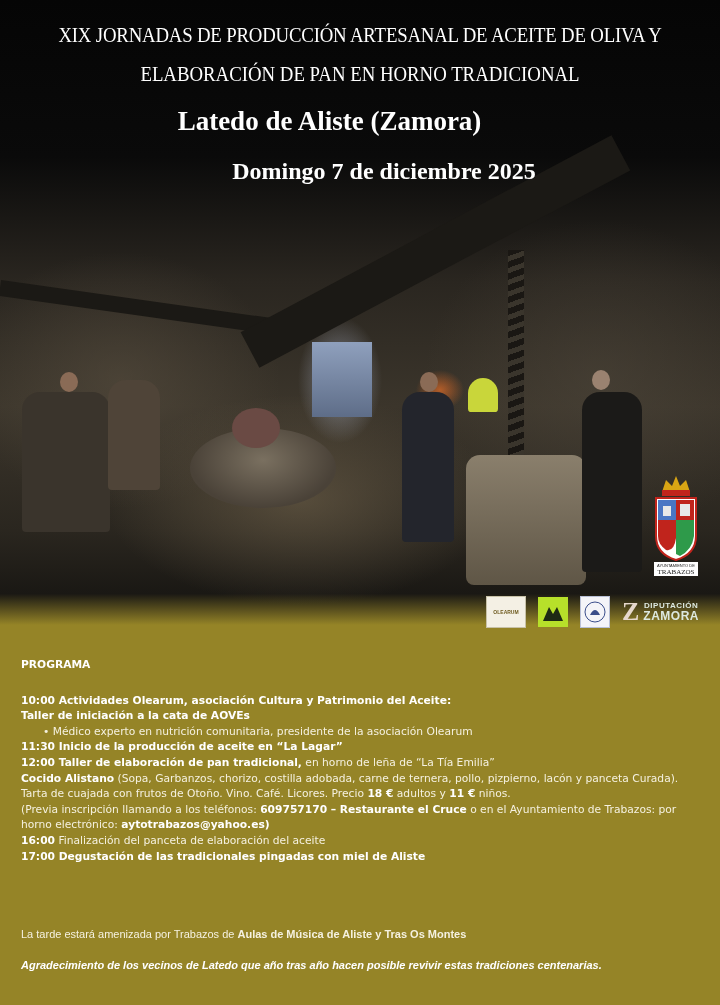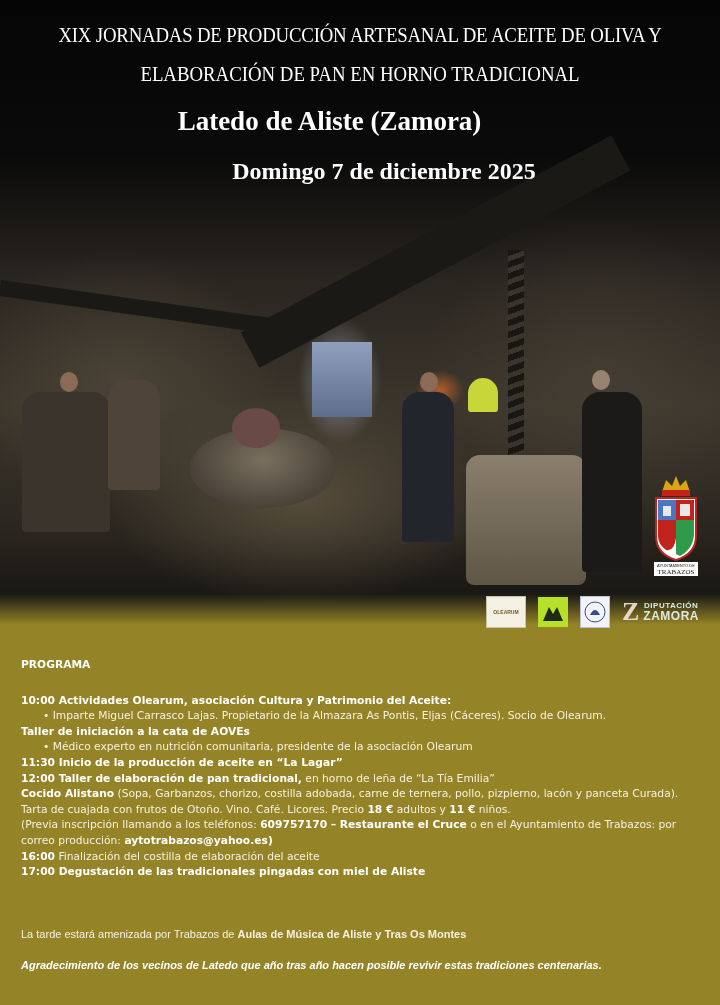--- a/index.html
+++ b/index.html
@@ -113,30 +113,29 @@
         <span class="a">DIPUTACIÓN</span>
         <span class="b">ZAMORA</span>
       </div>
     </div>
   </div>
 
   <div class="program">
     <p class="prog-title">PROGRAMA</p>
     <div class="gap"></div>
     <p><b>10:00 Actividades Olearum, asociación Cultura y Patrimonio del Aceite:</b></p>
-    <p class="indent"><span>• Imparte Miguel Carrasco Lajas. Propietario de la Almazara As Pontis, Eljas (Cáceres). Socio de Olearum.</span></p>
     <p><b>Taller de iniciación a la cata de AOVEs</b></p>
     <p class="indent"><span>• Médico experto en nutrición comunitaria, presidente de la asociación Olearum</span></p>
     <p><b>11:30 Inicio de la producción de aceite en “La Lagar”</b></p>
     <p><b>12:00 Taller de elaboración de pan tradicional,</b><span> en horno de leña de “La Tía Emilia”</span></p>
     <p><b>Cocido Alistano</b><span> (Sopa, Garbanzos, chorizo, costilla adobada, carne de ternera, pollo, pizpierno, lacón y panceta Curada).</span></p>
     <p><span> Tarta de cuajada con frutos de Otoño. Vino. Café. Licores. Precio </span><b>18 €</b><span> adultos y </span><b>11 €</b><span> niños.</span></p>
     <p><span>(Previa inscripción llamando a los teléfonos: </span><b>609757170 – Restaurante el Cruce</b><span> o en el Ayuntamiento de Trabazos: por</span></p>
-    <p><span>correo producción: </span><b>aytotrabazos@yahoo.es)</b></p>
-    <p><b>16:00</b><span> Finalización del costilla de elaboración del aceite</span></p>
+    <p><span>horno electrónico: </span><b>aytotrabazos@yahoo.es)</b></p>
+    <p><b>16:00</b><span> Finalización del panceta de elaboración del aceite</span></p>
     <p><b>17:00 Degustación de las tradicionales pingadas con miel de Aliste</b></p>
   </div>
 
   <div class="closing">
     <span>La tarde estará amenizada por Trabazos de </span><b>Aulas de Música de Aliste y Tras Os Montes</b>
   </div>
 
   <div class="thanks">Agradecimiento de los vecinos de Latedo que año tras año hacen posible revivir estas tradiciones centenarias.</div>
 </div>
 

